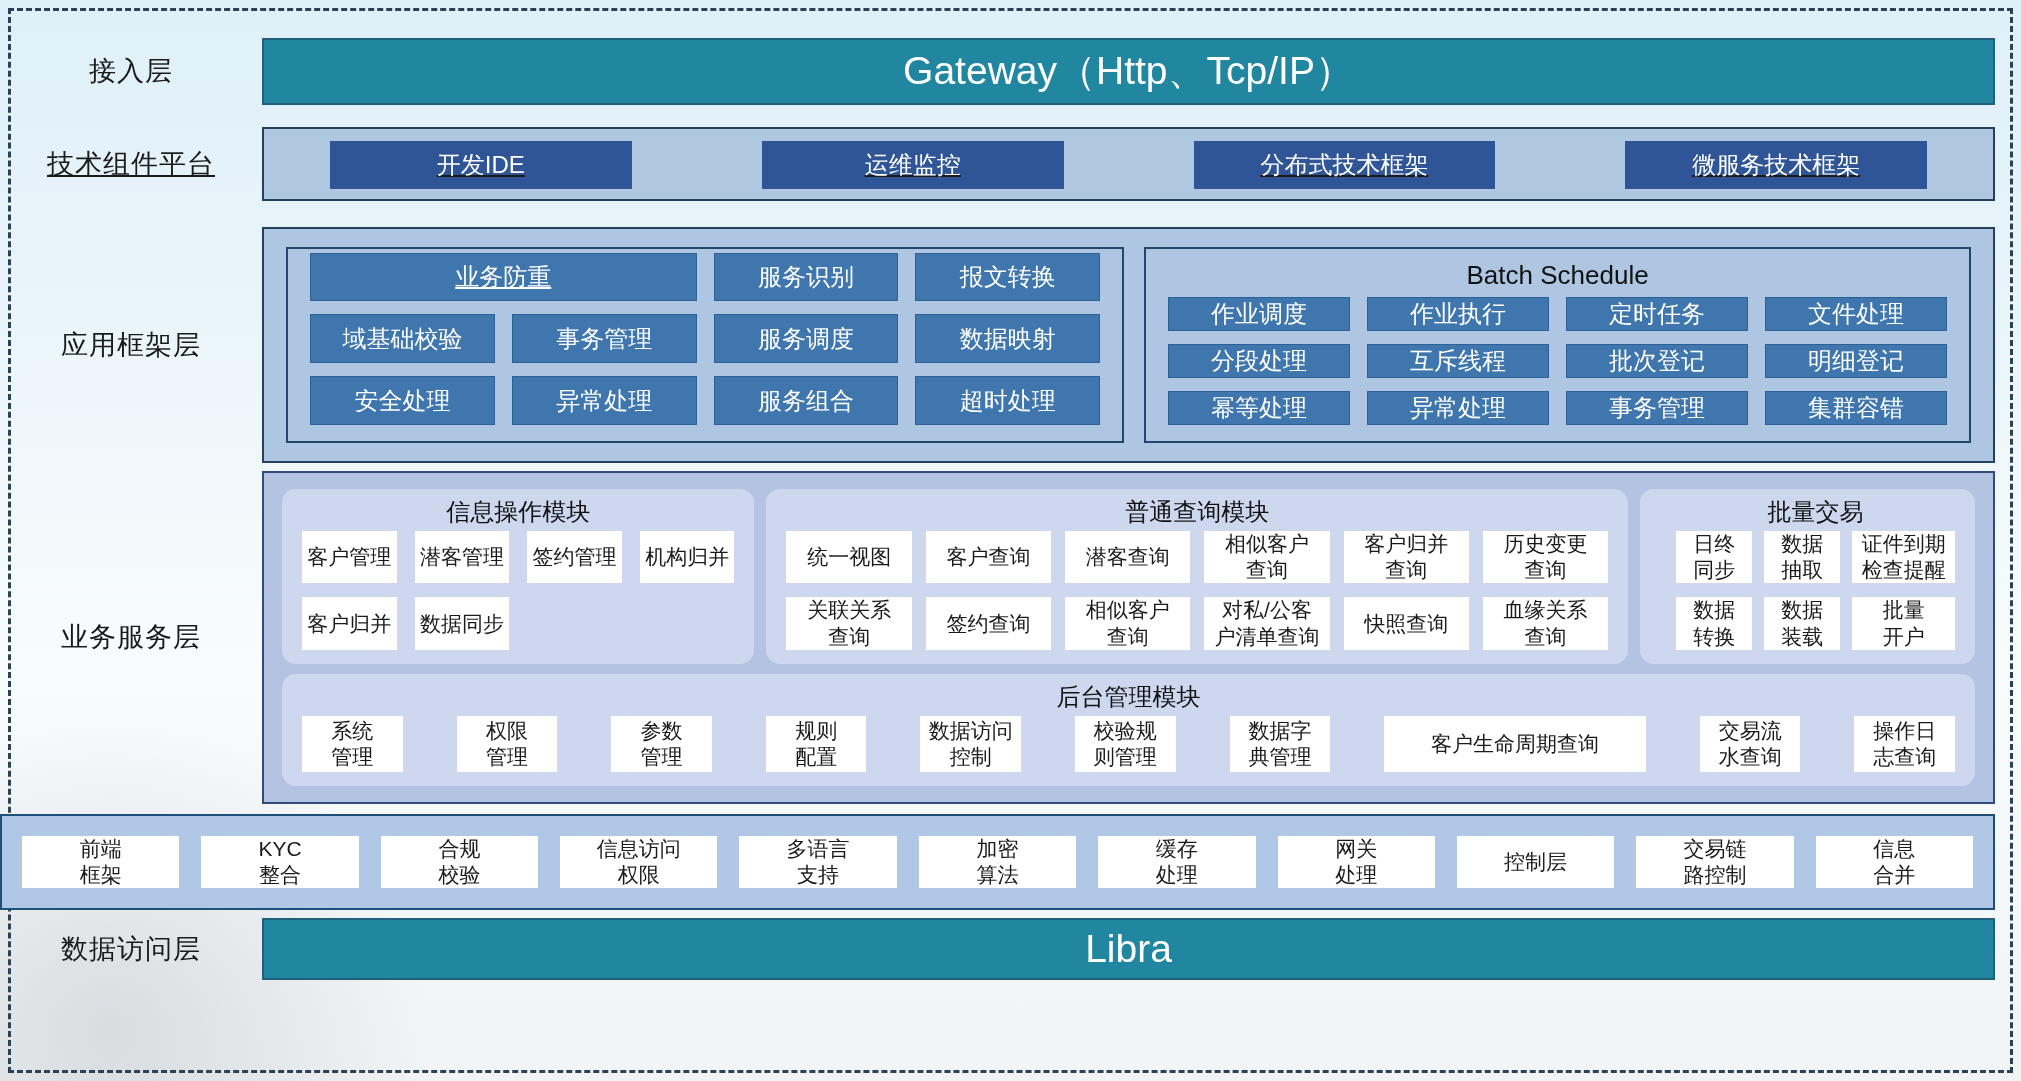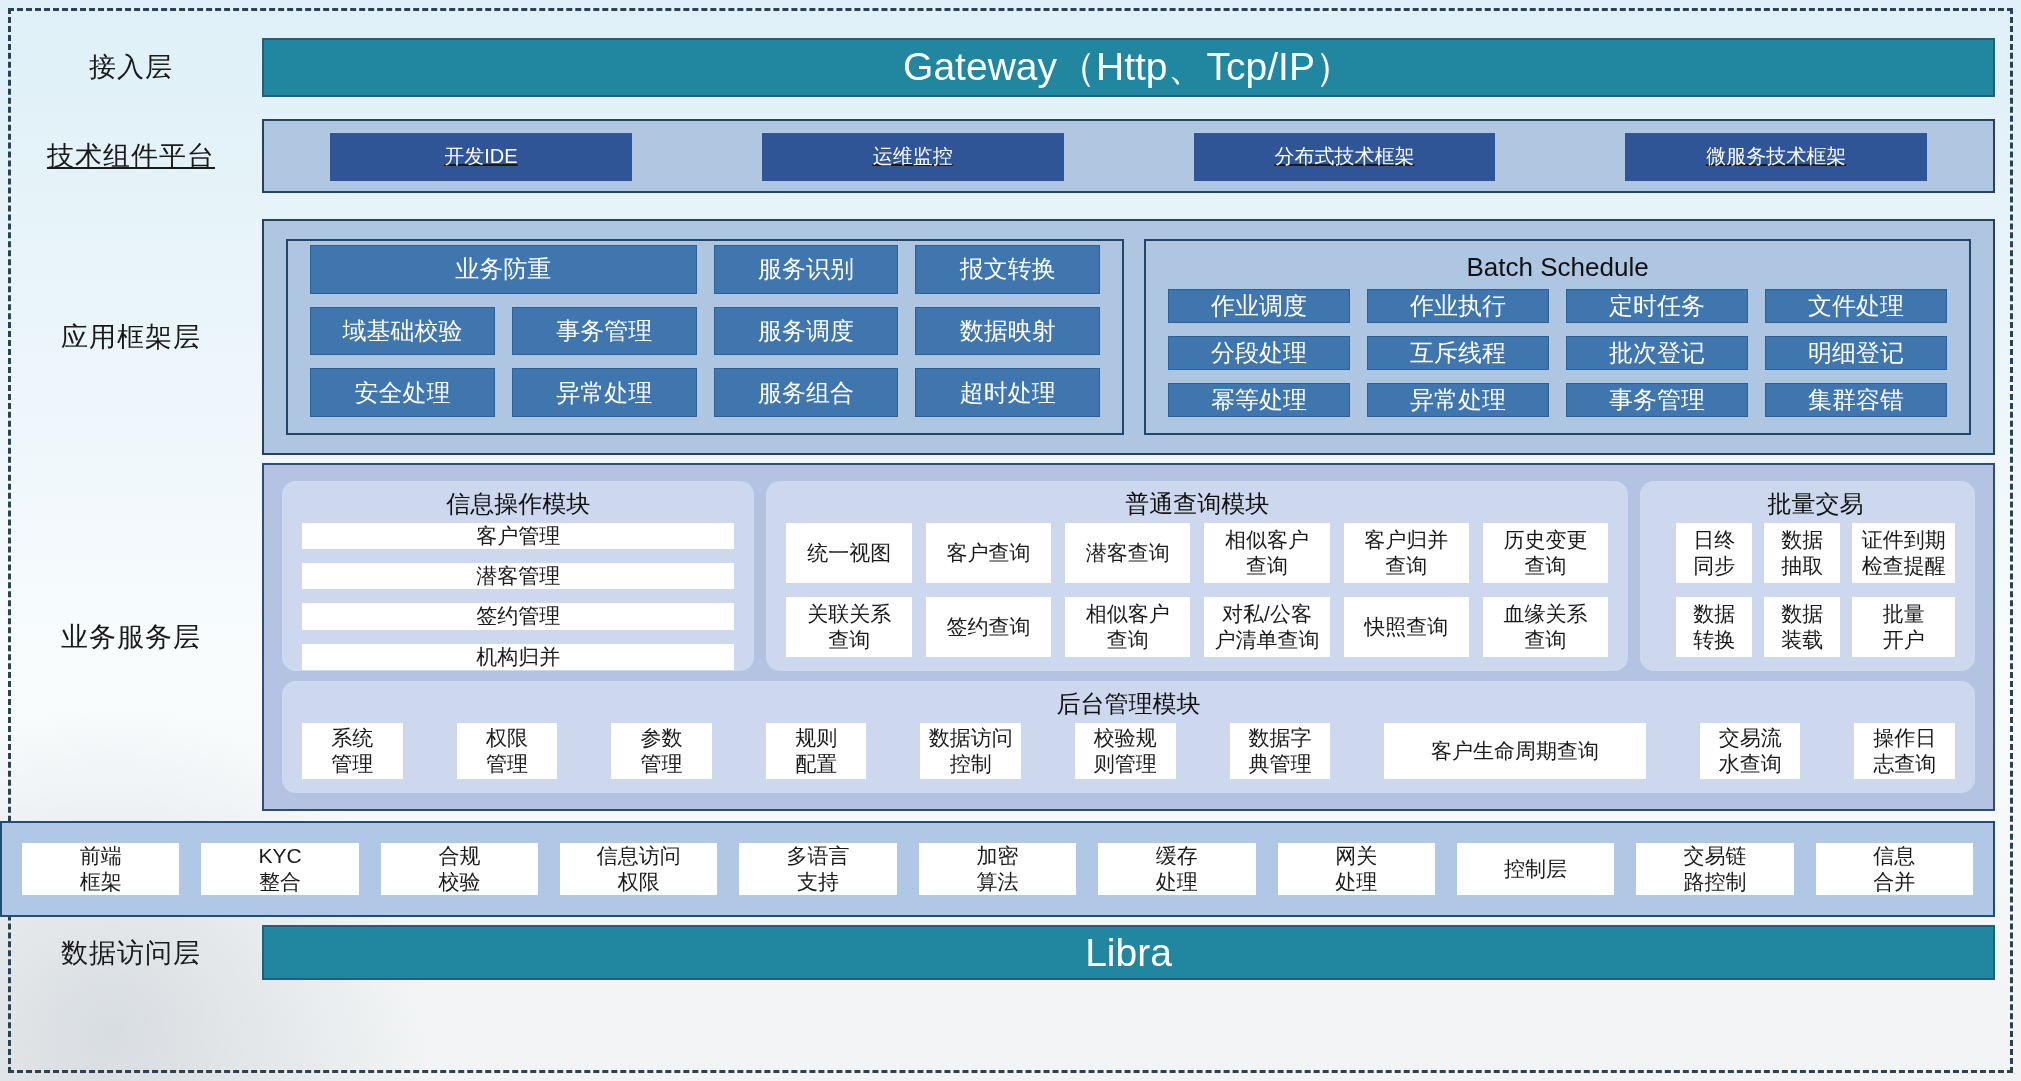--- a/index.html
+++ b/index.html
@@ -30,21 +30,21 @@
   .row-tech    { height:74px;  margin-top:22px;text-decoration:underline; }
   .row-fw      { height:284px; margin-top:26px; }
   .row-svc     { height:348px; margin-top:8px; }
   .row-base    { height:98px;  margin-top:10px; }
   .row-data    { height:74px;  margin-top:8px; }
 
   
   .tech-panel { background:#afc7e1; border:2px solid #24415e;
     display:grid; grid-template-columns:repeat(4,1fr); column-gap:130px;
     padding:12px 66px; align-items:center; }
-  .tech-btn { background:#2f5596; color:#fff; font-size:20px; height:48px;
+  .tech-btn { background:#2f5596; color:#fff; font-size:24px; height:48px;
     display:flex; align-items:center; justify-content:center; }
 
   
   .fw-outer { background:#aec6e1; border:2px solid #24415e; height:100%;
     display:flex; gap:20px; padding:18px 22px; }
   .fw-box { border:2px solid #24466b; background:#aec6e1; display:flex;
     flex-direction:column; padding:4px 22px 16px; min-width:0; }
   .fw-box-left  { flex:844 1 0px; }
   .fw-box-right { flex:832 1 0px; }
   .fw-title { text-align:center; font-size:26px; height:44px; line-height:44px; color:#111; }
@@ -56,21 +56,21 @@
   .svc-panel { background:#b4c3e2; border:2px solid #2e4d7b; height:100%;
     display:flex; flex-direction:column; gap:10px; padding:16px 18px; }
   .svc-top { flex:1; display:flex; gap:12px; min-height:0; }
   .module { background:#cdd8ef; border-radius:14px; display:flex; flex-direction:column;
     padding:4px 20px 14px; min-width:0; }
   .mod-info  { flex:470 1 0px; }
   .mod-query { flex:893 1 0px; }
   .mod-batch { flex:303 1 0px;padding-left:36px; }
   .module-title { text-align:center; font-size:24px; height:38px; line-height:38px; color:#111; }
   .module-grid { flex:1; display:grid; gap:14px 18px; min-height:0; }
-  .grid-3 { grid-template-columns:repeat(1,1fr); }
+  .grid-3 { grid-template-columns:repeat(4,1fr); }
   .grid-6 { grid-template-columns:repeat(6,1fr); gap:14px 14px; }
   .grid-batch { grid-template-columns:1fr 1fr 1.35fr; gap:14px 12px; }
   .chip { background:#fff; color:#1a1a1a; font-size:21px; line-height:1.25;
     display:flex; align-items:center; justify-content:center; text-align:center;
     white-space:pre-line; }
   .module-admin { flex:0 0 112px; }
   .admin-row { flex:1; display:flex; gap:54px; align-items:stretch; }
   .admin-row .chip { flex:1 1 0px; }
 
   
@@ -98,21 +98,21 @@
           <div class="tech-btn">分布式技术框架</div>
           <div class="tech-btn">微服务技术框架</div>
         </div>
     </div>
 
     <div class="row row-fw">
       <div class="gutter">应用框架层</div>
       <div class="content fw-outer">
         <div class="fw-box fw-box-left">
           <div class="fw-grid">
-              <div class="fw-btn" style="grid-column: span 2;">业务防重</div>
+              <div class="fw-btn" style="grid-column: span 2; text-decoration: underline;">业务防重</div>
               <div class="fw-btn">服务识别</div>
               <div class="fw-btn">报文转换</div>
               <div class="fw-btn">域基础校验</div>
               <div class="fw-btn">事务管理</div>
               <div class="fw-btn">服务调度</div>
               <div class="fw-btn">数据映射</div>
               <div class="fw-btn">安全处理</div>
               <div class="fw-btn">异常处理</div>
               <div class="fw-btn">服务组合</div>
               <div class="fw-btn">超时处理</div>

